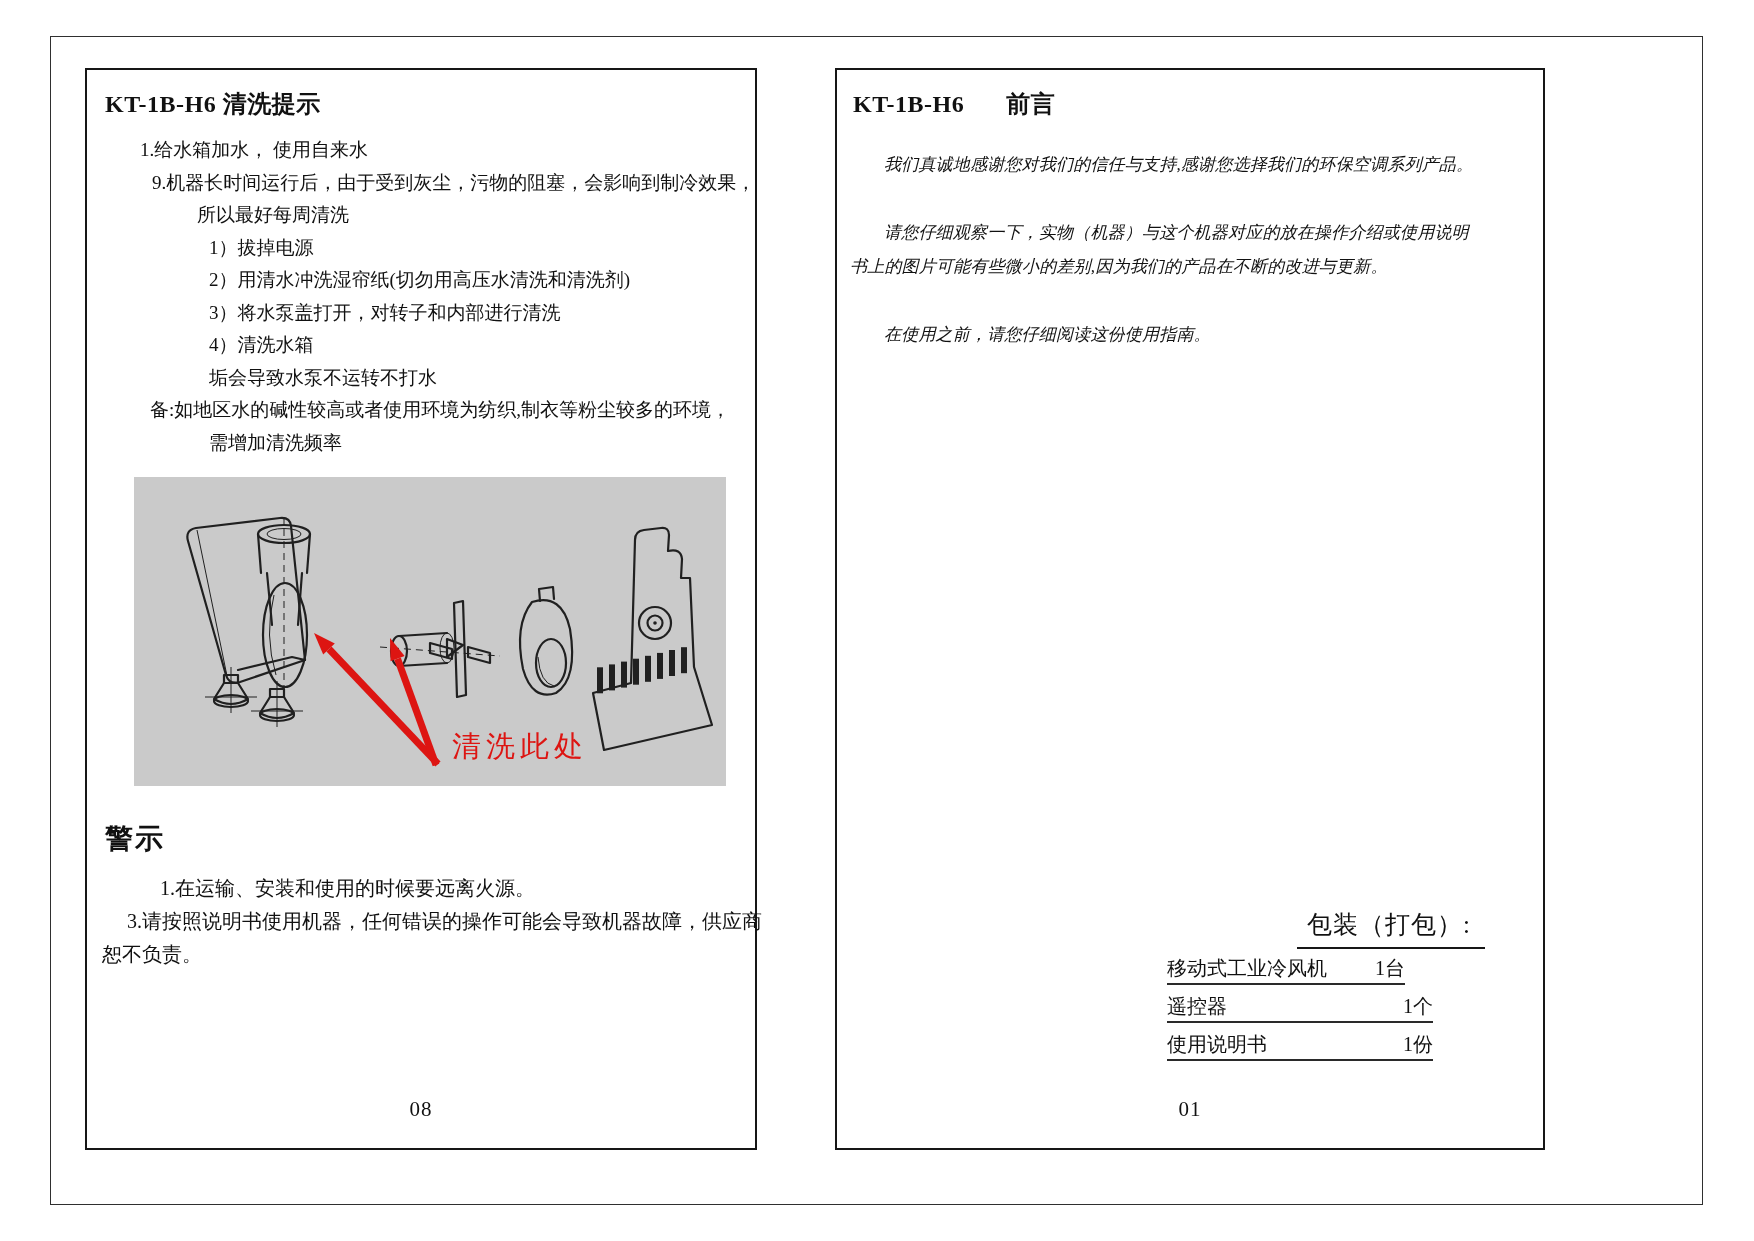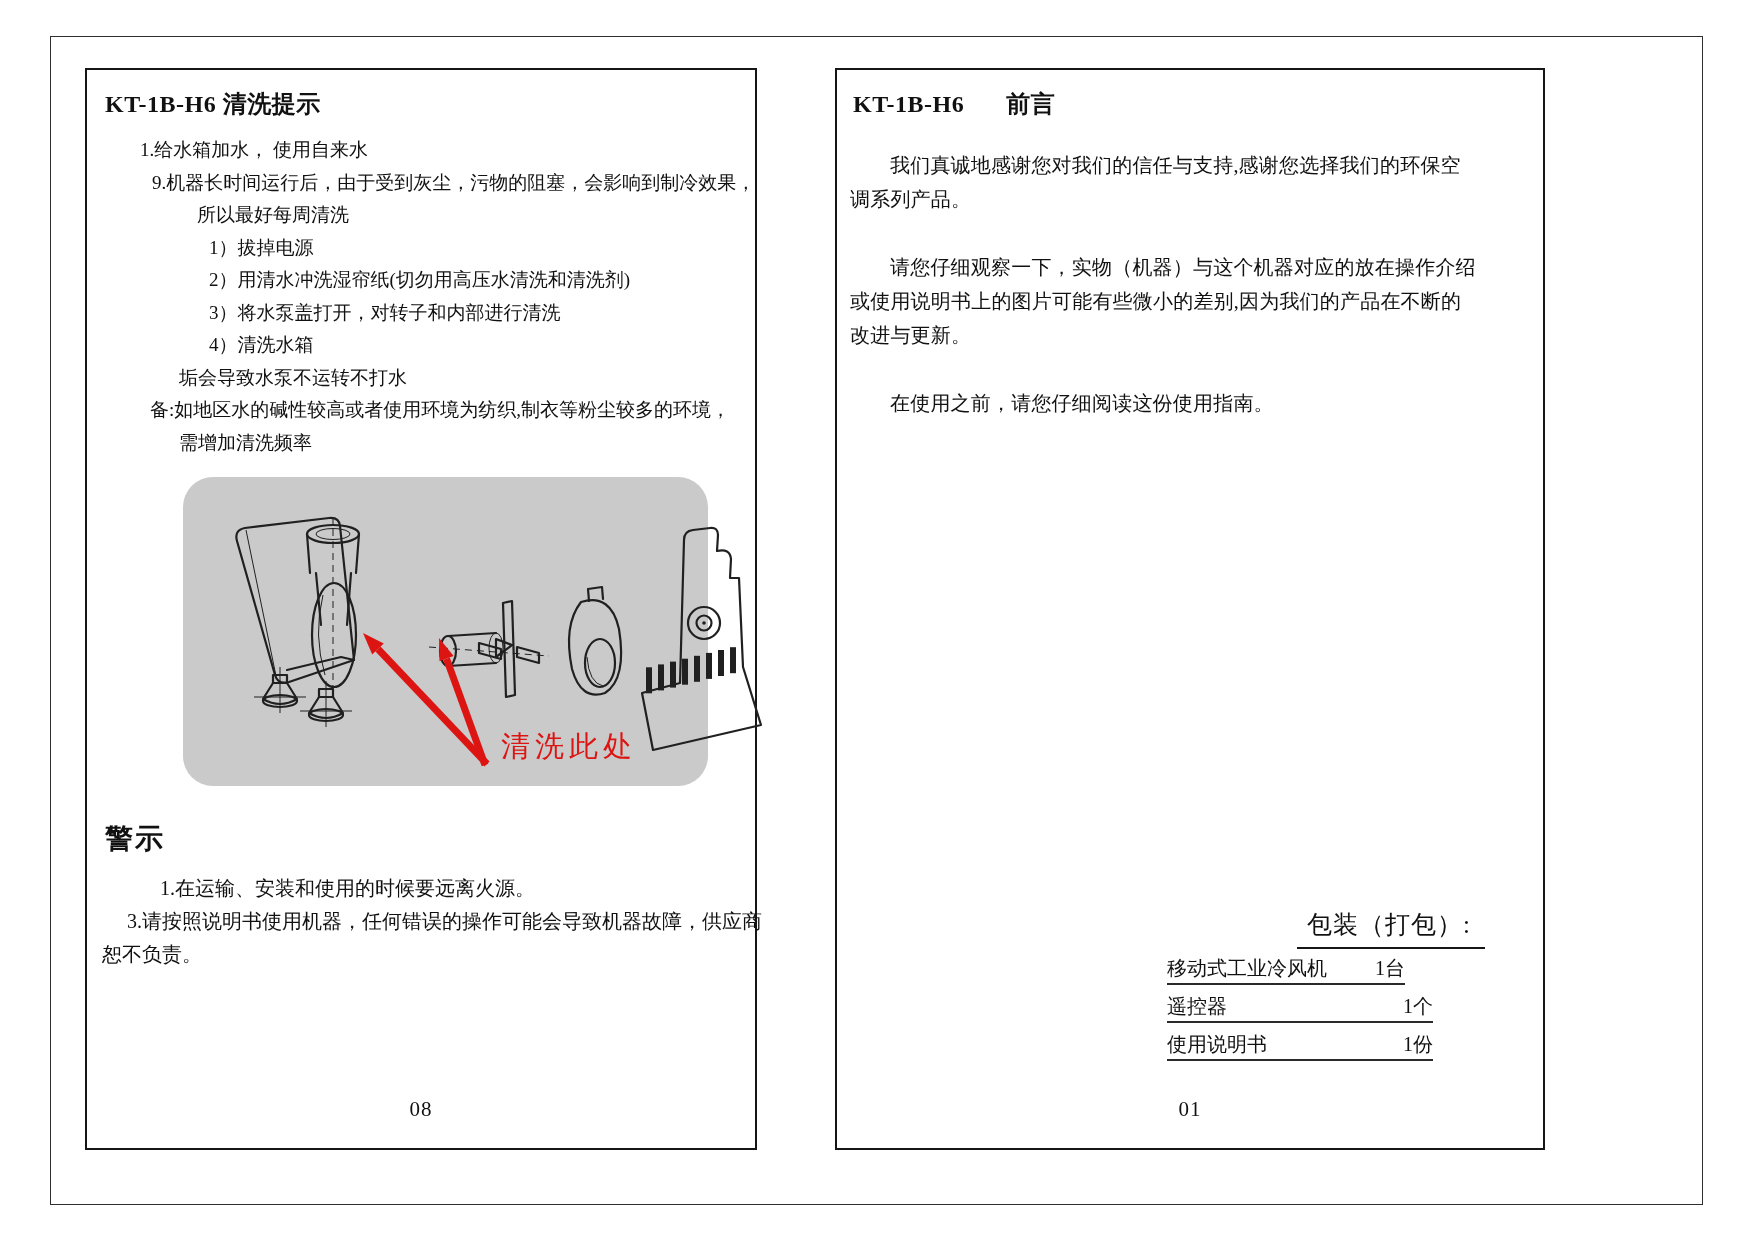--- a/index.html
+++ b/index.html
@@ -31,48 +31,47 @@
   .page-title .t2{margin-left:42px;}
   .ln{
     font-size:19px;line-height:32.5px;white-space:nowrap;
   }
   .ind-a{margin-left:45px;}
   .ind-b{margin-left:38px;}
   .ind-c{margin-left:50px;}
   .ind-d{margin-left:95px;}
   .ind-e{margin-left:107px;}
   .ind-f{margin-left:46px;}
-  .ind-g{margin-left:77px;}
+  .ind-g{margin-left:107px;}
   .ind-h{margin-left:48px;}
   .diagram{
-    position:relative;margin:18px 0 0 81px;width:525px;height:309px;
+    position:relative;margin:18px 0 0 32px;width:592px;height:309px;
     background:var(--diagram-bg);
-    border-radius:30px;
   }
   .diagram svg{position:absolute;left:0;top:0;}
   .diagram-label{
     position:absolute;left:318px;top:250px;
     color:var(--callout-red);font-size:29px;letter-spacing:5px;white-space:nowrap;
   }
   .warning-title{
     font-size:28px;font-weight:bold;margin:34px 0 14px 3px;letter-spacing:2px;
   }
   .wln{font-size:20px;line-height:33px;white-space:nowrap;}
   .w-ind-a{margin-left:58px;}
   .w-ind-b{margin-left:56px;}
   .w-ind-c{margin-left:25px;}
   .w-ind-d{margin-left:0;}
   .pageno{
     position:absolute;left:0;right:0;bottom:26px;text-align:center;
     font-size:21px;letter-spacing:1px;
   }
   .preface{margin-top:28px;}
   .para{
-    font-size:20px;line-height:34px;text-indent:2em;width:628px;
-    margin-bottom:34px;letter-spacing:0.2px;
+    font-size:17px;line-height:34px;text-indent:2em;width:628px;
+    margin-bottom:34px;letter-spacing:0.2px;font-style:italic;
   }
   .packing{position:absolute;left:0;top:0;width:100%;height:100%;pointer-events:none;}
   .packing-title{
     position:absolute;left:460px;top:838px;
     font-size:25px;letter-spacing:1px;white-space:nowrap;
     border-bottom:2px solid #161616;padding:0 14px 6px 10px;
   }
   .packing-rows{position:absolute;left:330px;top:886px;width:266px;}
   .packing-row{
     display:flex;justify-content:space-between;align-items:baseline;

